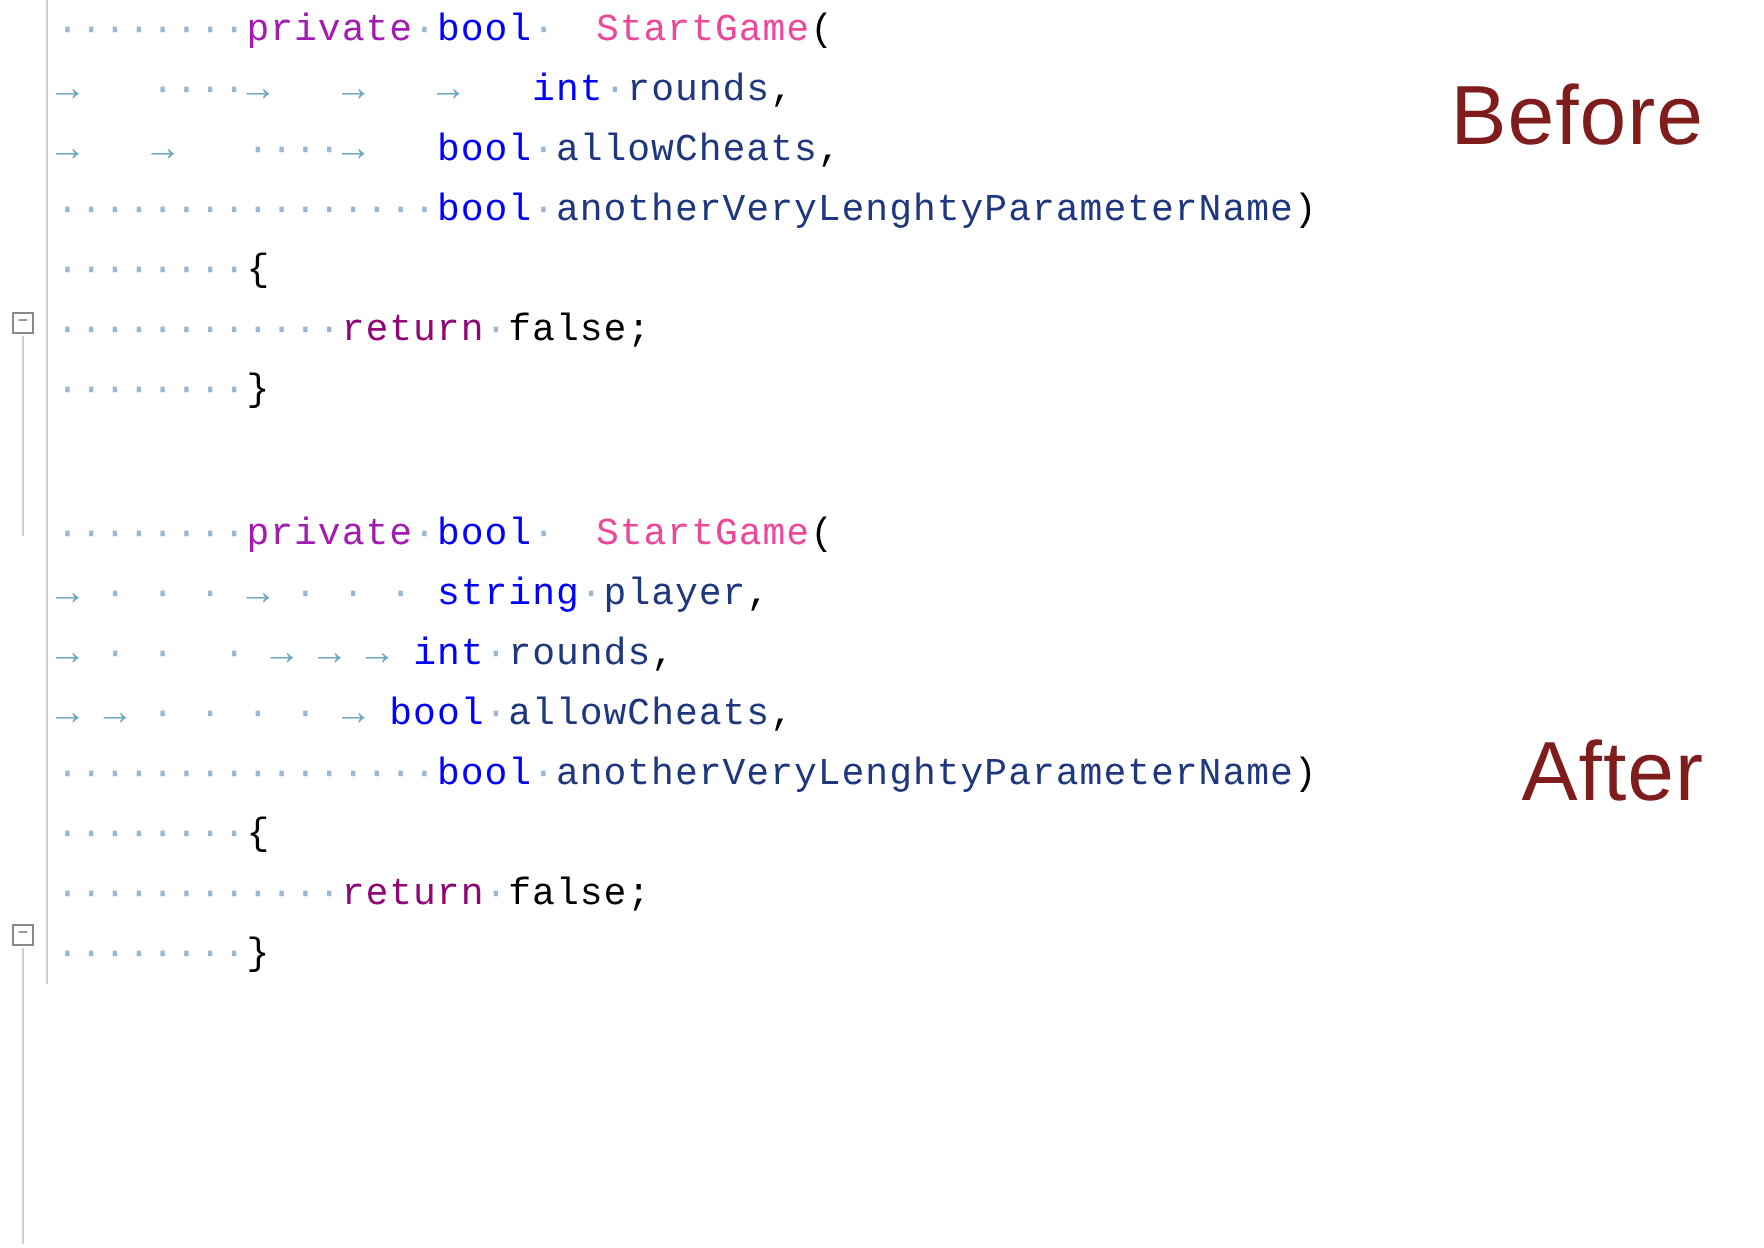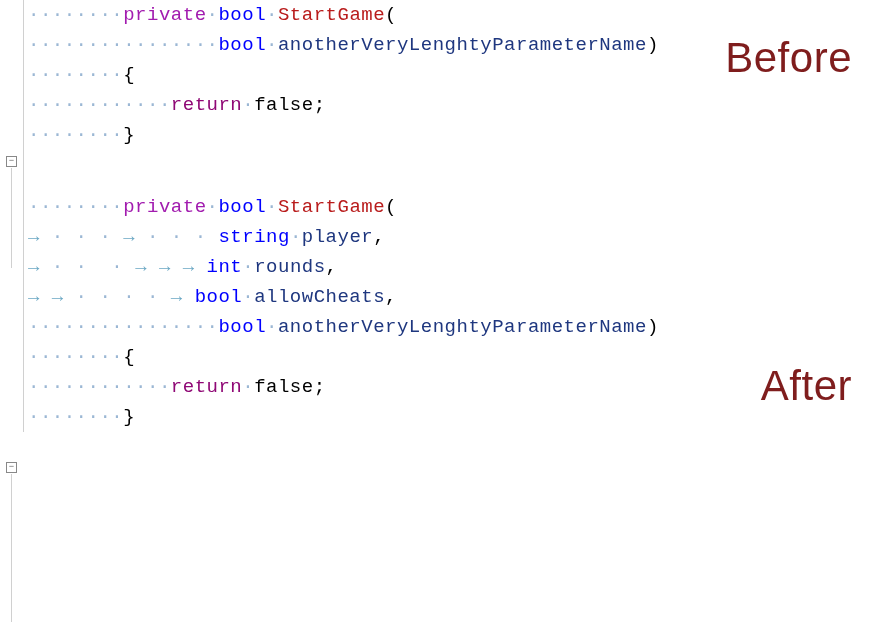--- a/index.html
+++ b/index.html
@@ -49,21 +49,21 @@
       height: 30px;
       line-height: 30px;
       white-space: pre;
       letter-spacing: 0.5px;
     }
     .ws-dot { color: #9bb7d4; }
     .ws-arrow { color: #6ba8c4; }
     .kw { color: #a21caf; }
     .kw-return { color: #8f0875; text-align: right; }
     .type { color: #0000ff; }
-    .method { color: #b91c1c; }
+    .method { color: #ec4899; margin-left: 20px; }
     .ident { color: #1f377f; }
     .punct { color: #000; }
     .lit { color: #000000; }
     .label {
       position: absolute;
       right: 30px;
       font-family: -apple-system, Helvetica, Arial, sans-serif;
       font-size: 42px;
       font-weight: 400;
       color: #7f1d1d;
@@ -80,21 +80,23 @@
   <div class="gutter">
     <div class="fold-box" style="top:156px;">−</div>
     <div class="vline" style="top:168px;height:100px;"></div>
     <div class="fold-box" style="top:462px;">−</div>
     <div class="vline" style="top:474px;height:148px;"></div>
   </div>
 
   <div class="line"><span class="ws-dot">········</span><span class="kw">private</span><span class="ws-dot">·</span><span class="type">bool</span><span class="ws-dot">·</span><span class="method">StartGame</span><span class="punct">(</span></div>
 
 
+  <div class="line"><span class="ws-arrow">→   </span><span class="ws-dot">····</span><span class="ws-arrow">→   →   →   </span><span class="type">int</span><span class="ws-dot">·</span><span class="ident">rounds</span><span class="punct">,</span></div>
 
+  <div class="line"><span class="ws-arrow">→   →   </span><span class="ws-dot">····</span><span class="ws-arrow">→   </span><span class="type">bool</span><span class="ws-dot">·</span><span class="ident">allowCheats</span><span class="punct">,</span></div>
 
   <div class="line"><span class="ws-dot">················</span><span class="type">bool</span><span class="ws-dot">·</span><span class="ident">anotherVeryLenghtyParameterName</span><span class="punct">)</span></div>
 
   <div class="line"><span class="ws-dot">········</span><span class="punct">{</span></div>
 
   <div class="line"><span class="ws-dot">············</span><span class="kw-return">return</span><span class="ws-dot">·</span><span class="lit">false</span><span class="punct">;</span></div>
 
   <div class="line"><span class="ws-dot">········</span><span class="punct">}</span></div>
 
   <div class="gap"></div>

